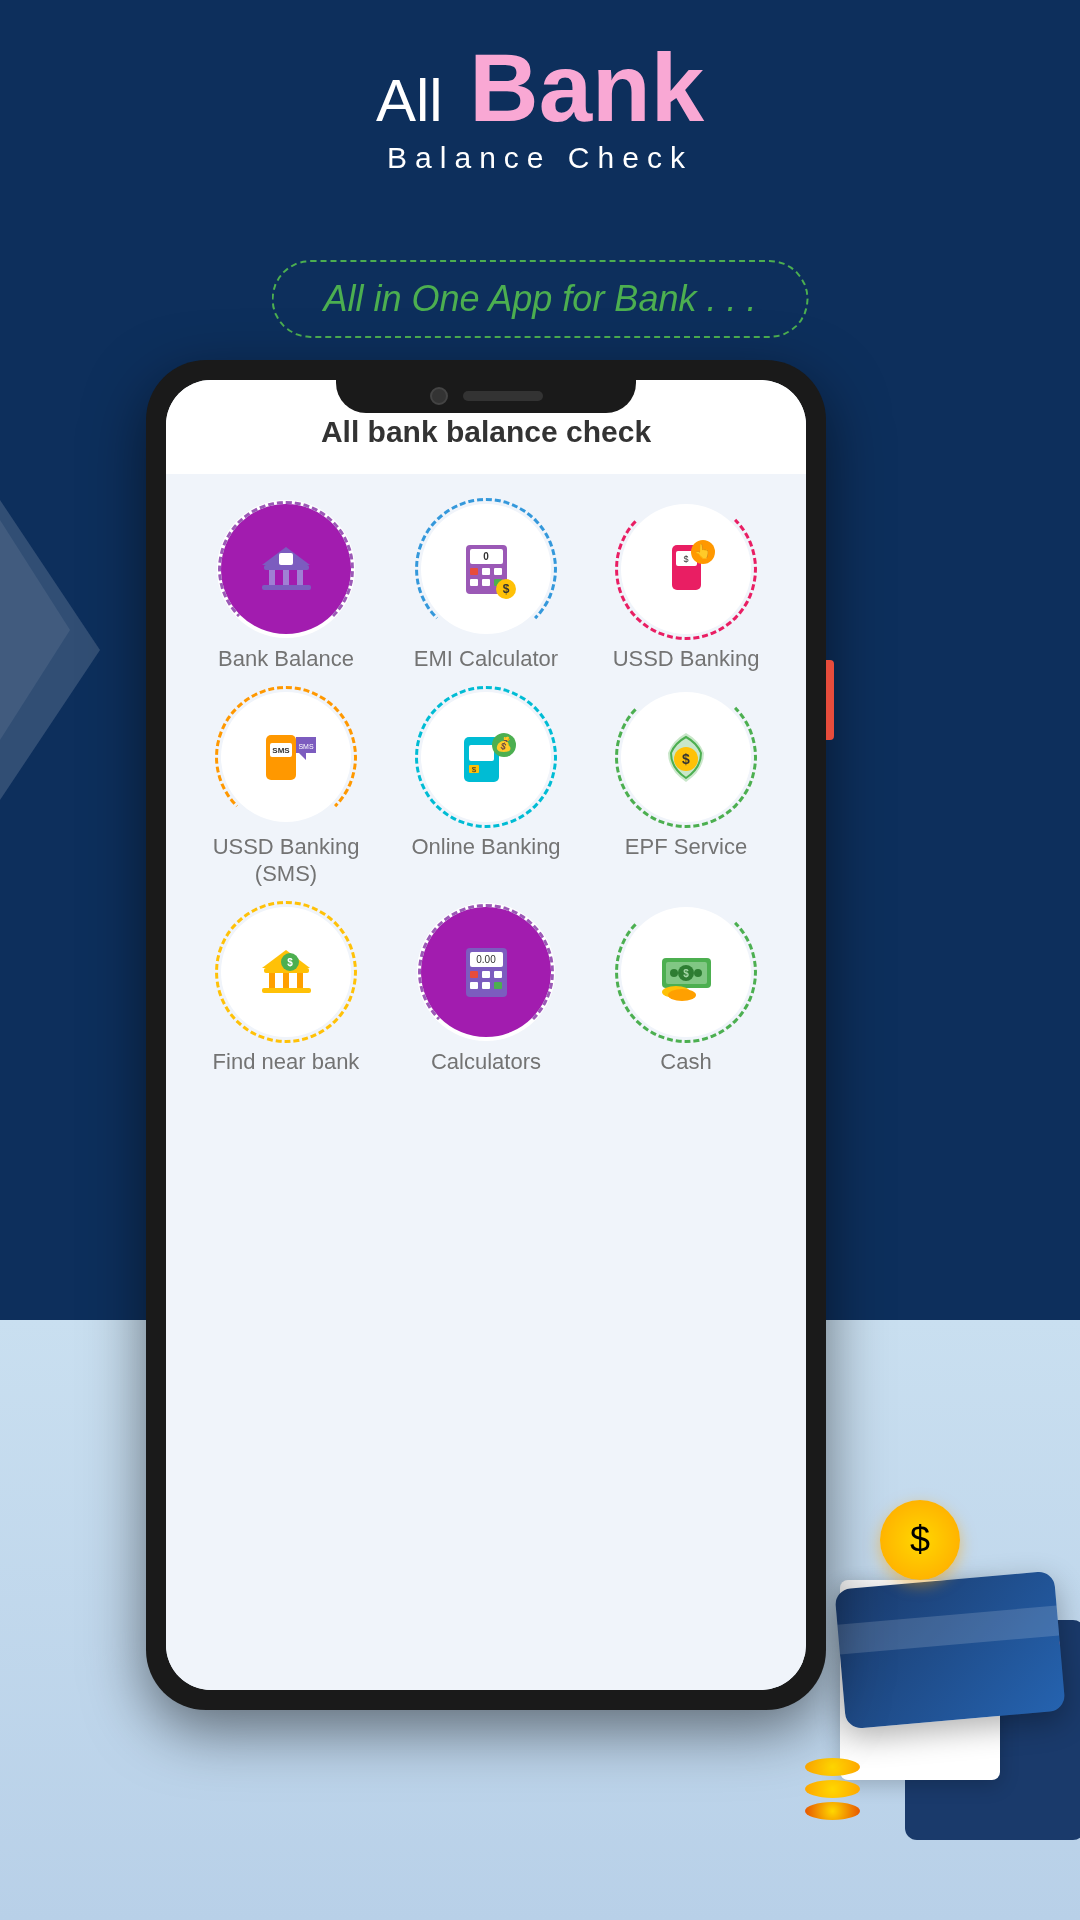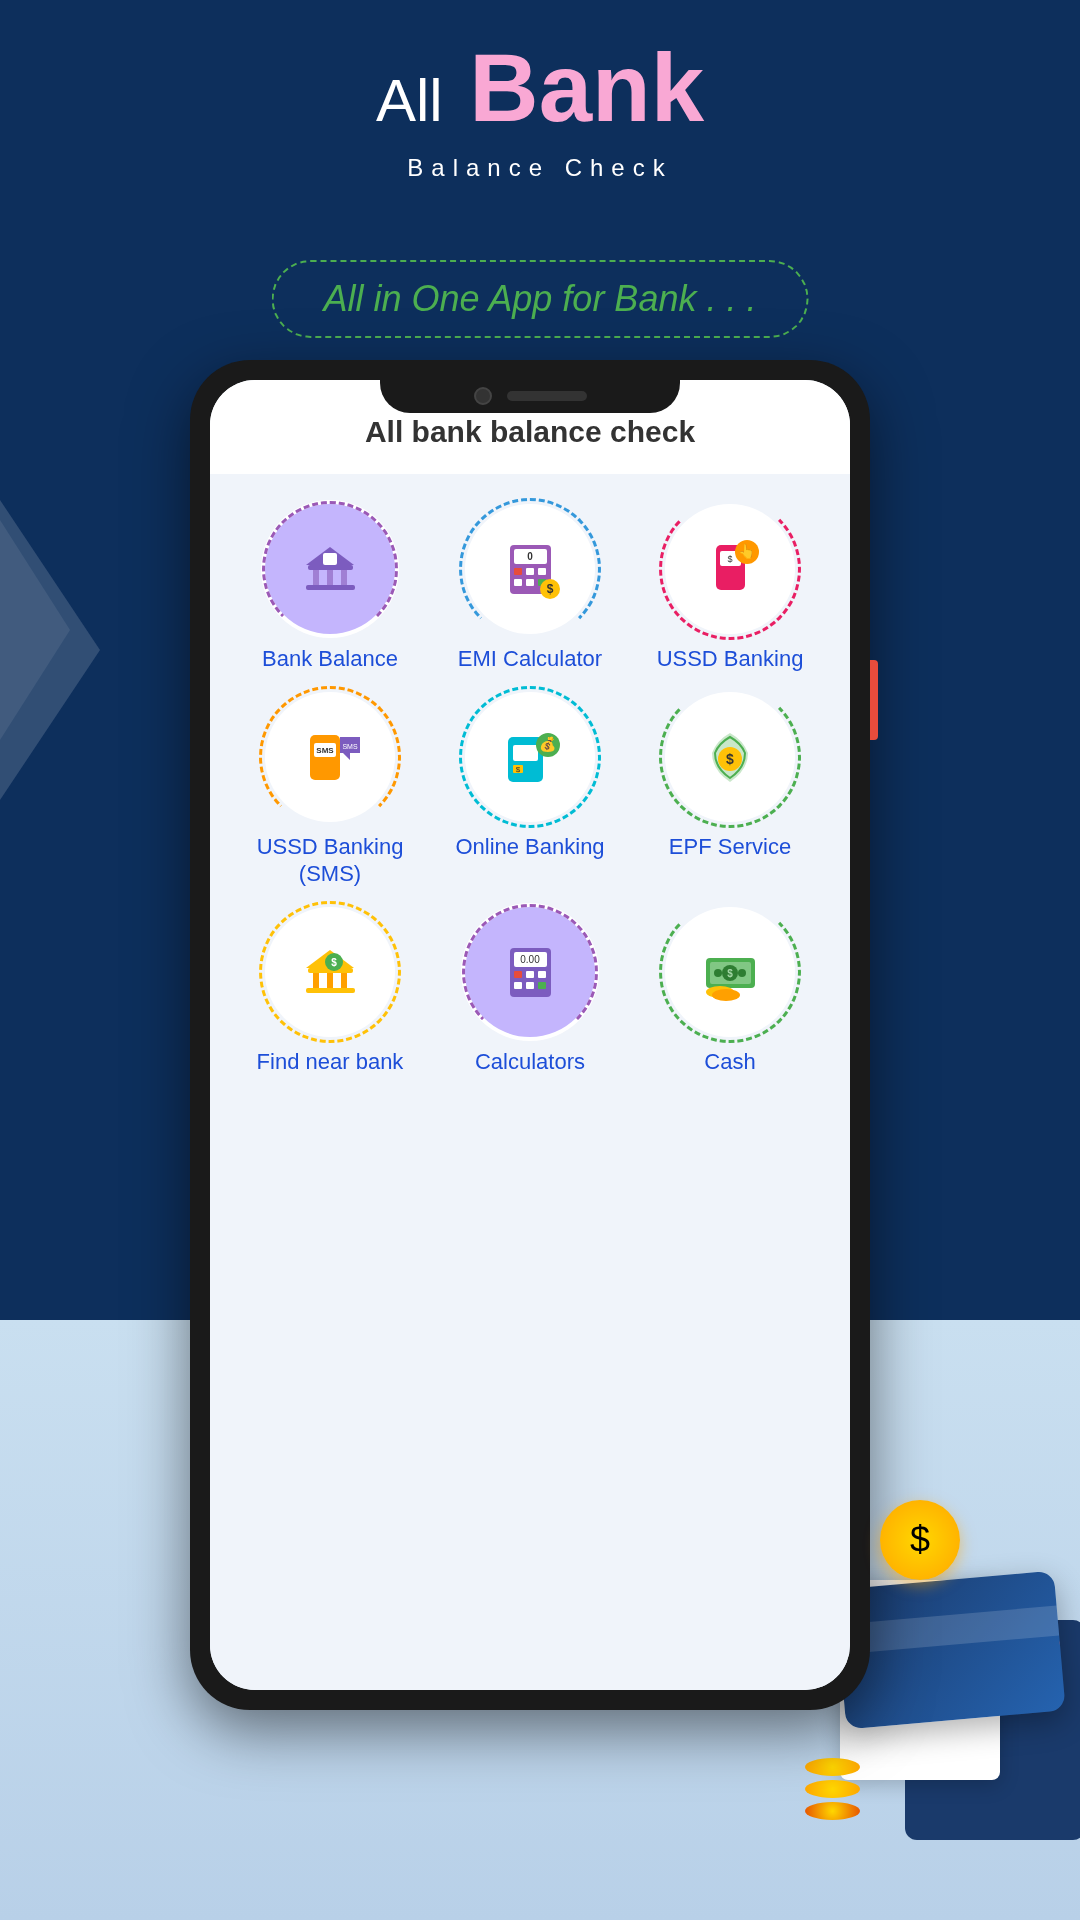--- a/index.html
+++ b/index.html
@@ -52,24 +52,24 @@
       font-size: 60px;
       font-weight: 400;
     }
 
     .header-title .bank-text {
       color: #f9a8d4;
     }
 
     .header-subtitle {
       color: white;
-      font-size: 24px;
+      font-size: 30px;
       letter-spacing: 8px;
       font-weight: 300;
-      margin-top: 18px;
+      margin-top: 5px;
     }
 
     
     .tagline-container {
       position: absolute;
       top: 260px;
       left: 50%;
       transform: translateX(-50%);
       z-index: 10;
     }
@@ -86,21 +86,20 @@
     }
 
     
     .phone-container {
       position: absolute;
       top: 360px;
       left: 50%;
       transform: translateX(-50%);
       width: 788px;
       z-index: 20;
-      margin-left: 44px;
     }
 
     .phone-frame {
       width: 680px;
       height: 1350px;
       background: #1a1a1a;
       border-radius: 60px;
       position: relative;
       padding: 20px;
       box-shadow: 0 20px 60px rgba(0,0,0,0.5);
@@ -201,21 +200,21 @@
       height: 130px;
       border-radius: 50%;
       display: flex;
       align-items: center;
       justify-content: center;
       position: relative;
       background: white;
     }
 
     
-    .circle-purple { box-shadow: 0 0 0 4px white; border: 3px solid transparent; background: #c4b5fd; }
+    .circle-purple { box-shadow: 0 0 0 4px white; border: 3px solid transparent; background: #a21caf; }
     .circle-purple::before {
       content: '';
       position: absolute;
       inset: -6px;
       border-radius: 50%;
       border: 3px dashed #9b59b6;
       border-bottom-color: transparent;
     }
 
     .circle-blue::before {
@@ -275,21 +274,21 @@
       content: '';
       position: absolute;
       inset: -6px;
       border-radius: 50%;
       border: 3px dashed #ffc107;
     }
 
     .feature-label {
       font-size: 22px;
       font-weight: 500;
-      color: #1d4ed8;
+      color: #737373;
       text-align: center;
       line-height: 1.2;
     }
 
     
     .bottom-tabs {
       position: absolute;
       bottom: 30px;
       left: 50%;
       transform: translateX(-50%);

